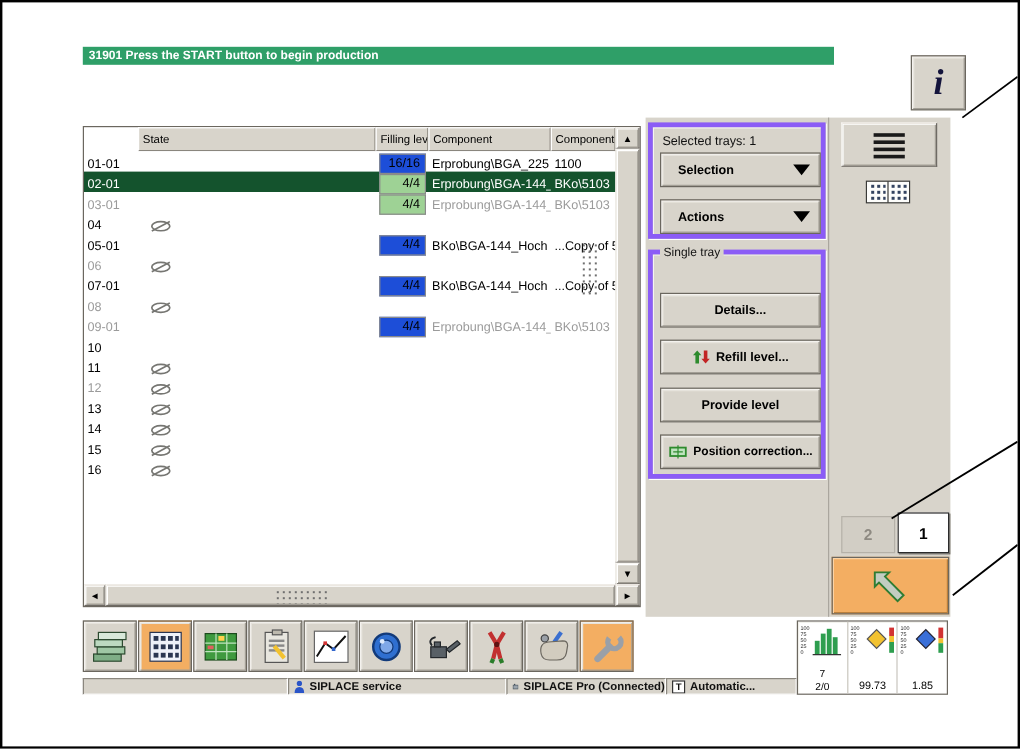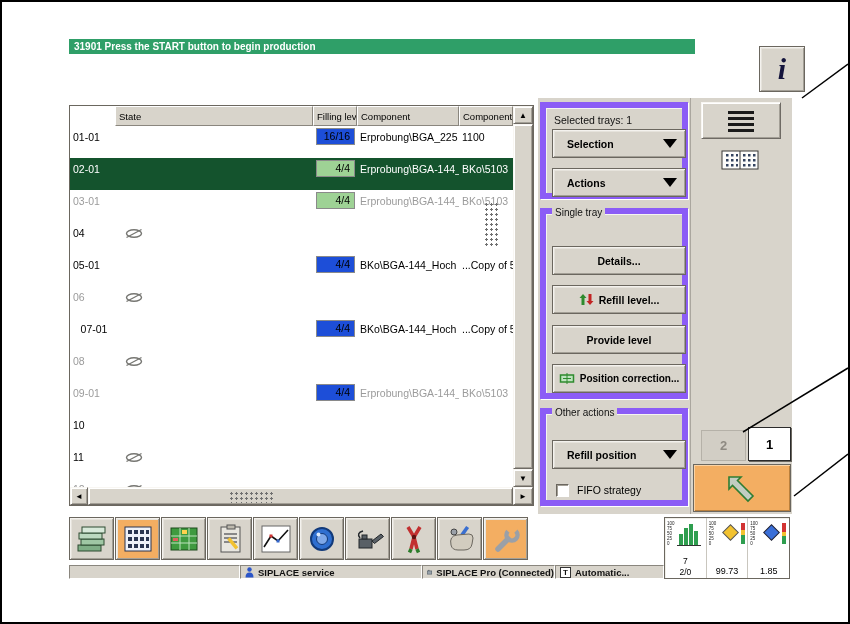--- a/index.html
+++ b/index.html
@@ -25,21 +25,21 @@
                 font-size:30px; color:#14143c; line-height:1; }
 
   
   .table { position:absolute; left:67px; top:103px; width:465px; height:401px; background:#fff; border:1px solid #6b675f; }
   .thead { position:absolute; left:0; top:0; height:20px; display:flex; }
   .th { height:20px; background:#d8d4cb; border:1px solid; border-color:#fff #8a867e #8a867e #fff;
         font-size:9.5px; color:#000; display:flex; align-items:flex-end; padding:2px 2px 3px 3px;
         overflow:hidden; white-space:nowrap; position:relative; }
   .sort { position:absolute; top:1px; left:4px; font-size:6.5px; line-height:6px; }
   .tbody { position:absolute; left:0; top:20px; width:443px; height:361px; overflow:hidden; background:#fff; }
-  .tr { display:flex; height:32px; }
+  .tr { display:flex; height:17px; }
   .tr.selected { background:#14532d; color:#fff; }
   .tr.dimmed { color:#9b9b9b; }
   .td { height:22px; font-size:10.5px; line-height:22px; padding-left:3px; overflow:hidden; white-space:nowrap; }
   .td.state { display:flex; align-items:center; padding-left:9px; }
   .badge { display:block; margin:2px 2px 0 0; height:17px; line-height:15px; border:1px solid #8a8a8a;
            text-align:right; padding-right:4px; font-size:10.5px; color:#000; }
   .badge.g { background:#9ed295; }
   .badge.r { background:#1d4ed8; }
 
   
@@ -51,21 +51,21 @@
   .vthumb { position:absolute; left:0; top:18px; width:20px; height:345px; }
   .hscroll .left  { left:0; top:0; width:18px; height:18px; }
   .hscroll .right { left:443px; top:0; width:20px; height:18px; }
   .hthumb { position:absolute; left:18px; top:0; width:425px; height:18px; }
   .grip-dots { background-image: radial-gradient(circle, #6f6f6f 1px, transparent 1.3px); background-size:5px 5px; }
   .vgrip { position:absolute; left:414px; top:96px; width:16px; height:44px; }
   .hgrip { position:absolute; left:140px; top:3px; width:44px; height:12px; }
 
   
   .rpanel { position:absolute; left:536px; top:96px; width:152px; height:416px; background:#d8d4cb; }
-  .group { position:absolute; left:2px; width:148px; border:6px solid #8b5cf6;
+  .group { position:absolute; left:2px; width:148px; border:4px solid #8b5cf6;
            box-shadow: inset 1px 1px 0 rgba(255,255,255,.75), 1px 1px 0 #fff; }
   .g1 { top:4px;   height:97px; }
   .g2 { top:110px; height:191px; }
   .g3 { top:310px; height:98px; }
   .glabel { position:absolute; top:-7px; left:6px; background:#d8d4cb; padding:0 3px; font-size:10px; color:#111; }
   .sel-label { position:absolute; top:6px; left:8px; font-size:10.5px; color:#111; }
   .pbtn { position:absolute; left:6px; width:134px; height:29px; font-size:10.5px; font-weight:bold; color:#000;
           display:flex; align-items:center; justify-content:center; gap:5px; overflow:hidden; }
   .pbtn.dd-btn { justify-content:flex-start; padding:0 8px 0 14px; }
   .pbl { flex:1; text-align:left; }
@@ -203,21 +203,21 @@
             <svg width="20" height="11" viewBox="0 0 20 11">
               <ellipse cx="10" cy="5.5" rx="7.5" ry="3.8" fill="none" stroke="#767672" stroke-width="1.4"></ellipse>
               <line x1="2.5" y1="9.5" x2="17.5" y2="1.5" stroke="#767672" stroke-width="1.4"></line>
             </svg>
           </div>
           <div class="td fill" style="width: 44px;"></div>
           <div class="td comp" style="width: 102px;"></div>
           <div class="td comp2" style="width: 54px;"></div>
         </div>
         <div class="tr">
-          <div class="td pos" style="width: 45px; text-align: center;">07-01</div>
+          <div class="td pos" style="width: 45px;">07-01</div>
           <div class="td state" style="width: 198px;"></div>
           <div class="td fill" style="width: 44px;">
             <span class="badge r">4/4</span>
           </div>
           <div class="td comp" style="width: 102px;">BKo\BGA-144_Hoch</div>
           <div class="td comp2" style="width: 54px;">...Copy of 51</div>
         </div>
         <div class="tr dimmed">
           <div class="td pos" style="width: 45px;">08</div>
           <div class="td state" style="width: 198px;">
@@ -373,31 +373,20 @@
       <button class="pbtn frame3d" style="top:150px; font-size:10px;">
         <svg width="16" height="13" viewBox="0 0 16 13">
           <rect x="1.5" y="3" width="13" height="7" fill="#bfe3bf" stroke="#2e8b2e" stroke-width="1.5"></rect>
           <line x1="4" y1="6.5" x2="12" y2="6.5" stroke="#2e8b2e"></line>
           <line x1="8" y1="1" x2="8" y2="12" stroke="#2e8b2e"></line>
         </svg>
         <span>Position correction...</span>
       </button>
     </div>
 
-    <div class="group g3">
-      <div class="glabel">Other actions</div>
-      <button class="pbtn dd-btn frame3d" style="top:26px">
-        <span class="pbl">Refill position</span>
-        <span class="dd"></span>
-      </button>
-      <div class="fifo-row">
-        <span class="checkbox"></span>
-        <span class="fifo-label">FIFO strategy</span>
-      </div>
-    </div>
   </div>
 
   <div class="sidecol">
     <div class="list-btn r3d">
       <svg width="30" height="24" viewBox="0 0 30 24">
         <rect x="2" y="2" width="26" height="3" fill="#1a1a1a"></rect>
         <rect x="2" y="8" width="26" height="3" fill="#1a1a1a"></rect>
         <rect x="2" y="14" width="26" height="3" fill="#1a1a1a"></rect>
         <rect x="2" y="20" width="26" height="3" fill="#1a1a1a"></rect>
       </svg>

